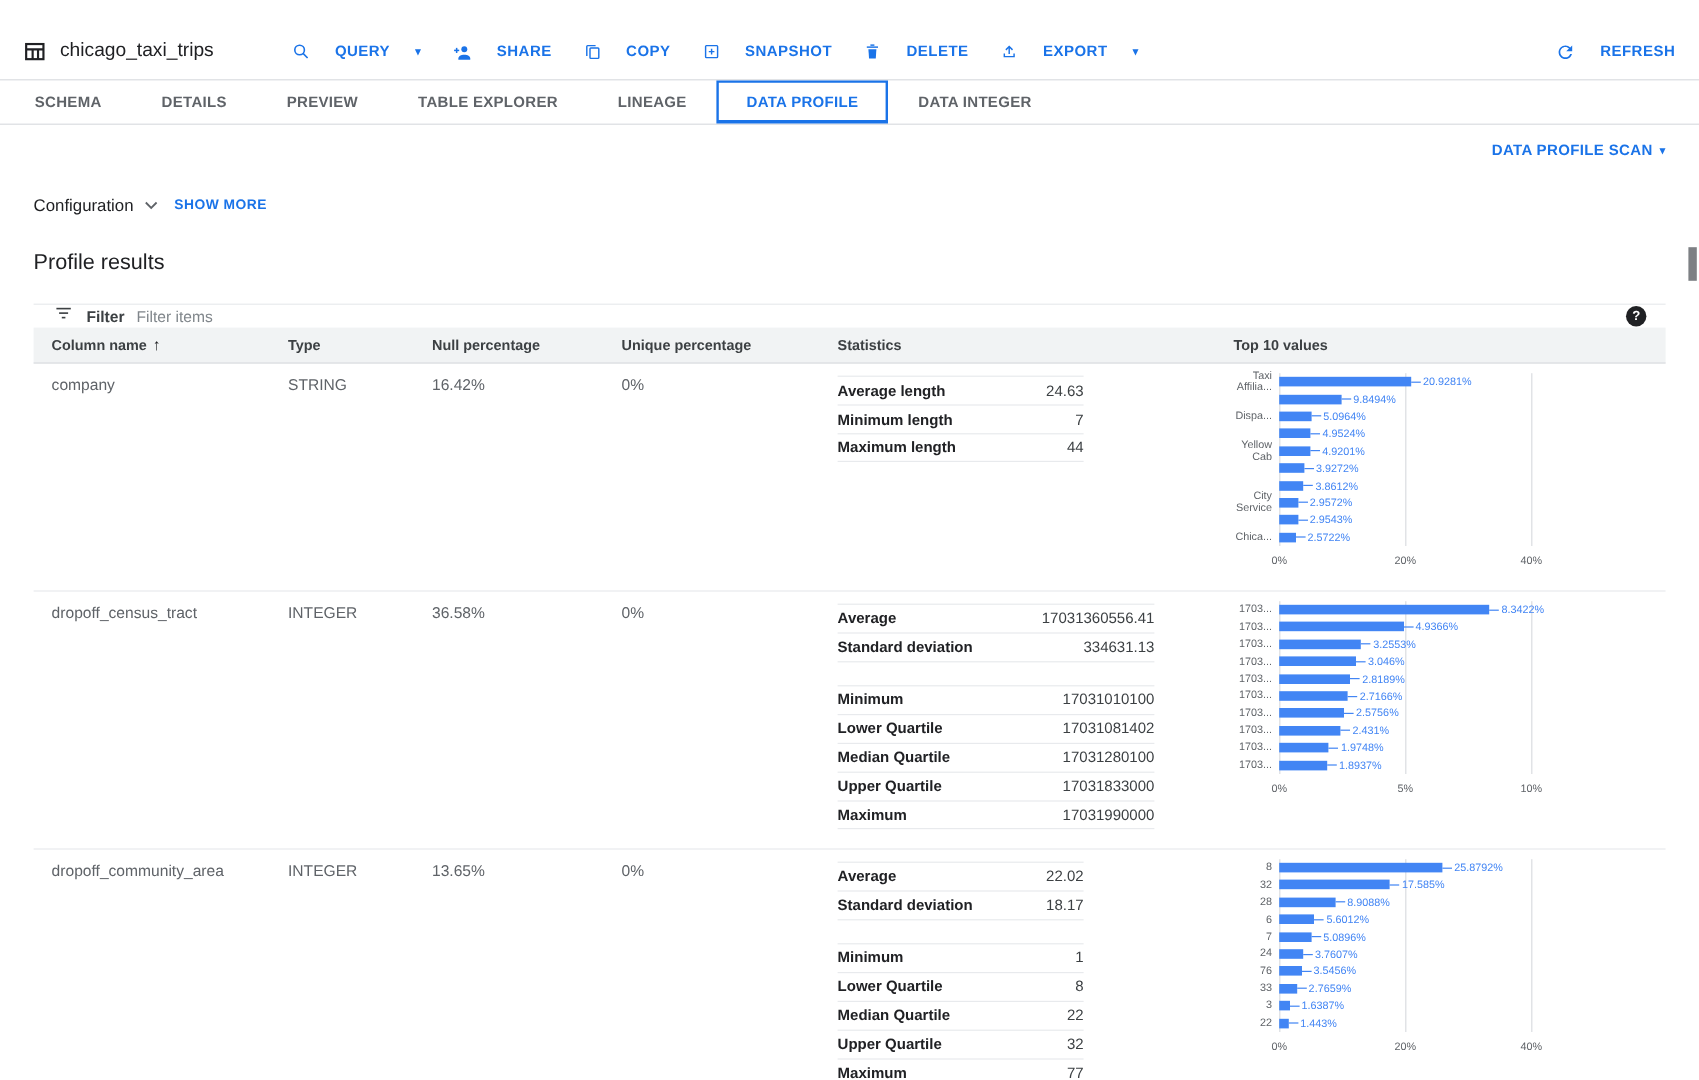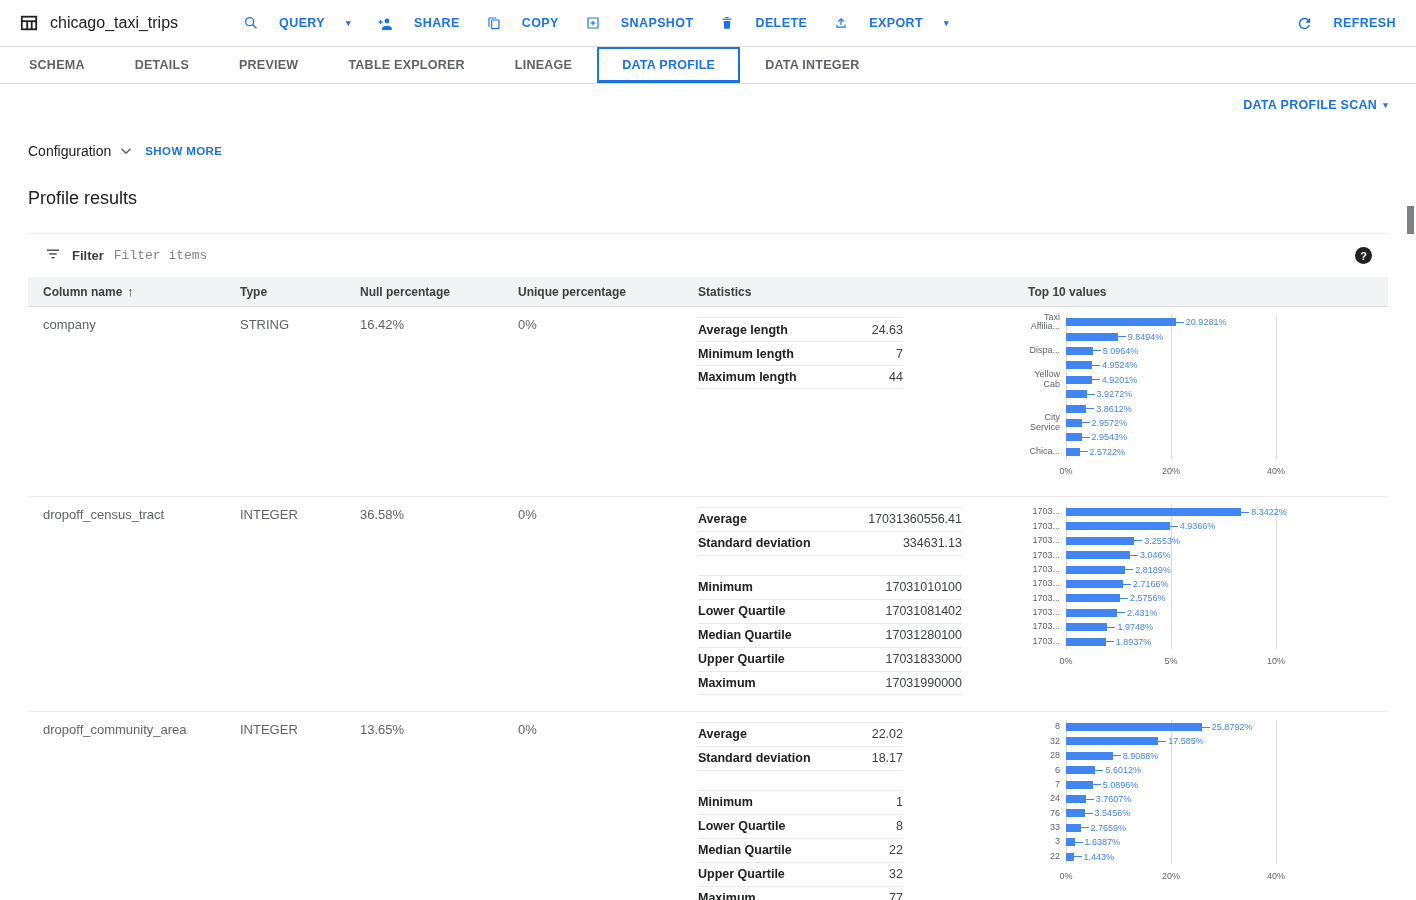--- a/index.html
+++ b/index.html
@@ -1,21 +1,21 @@
 <!DOCTYPE html>
 <html><head>
 <meta charset="utf-8">
 <style>
   *{margin:0;padding:0;box-sizing:border-box;}
   html,body{background:#fff;}
   body{width:1416px;height:900px;overflow:hidden;position:relative;
        font-family:"Liberation Sans",sans-serif;color:#202124;}
 
   
-  .topbar{display:flex;align-items:center;height:47px;padding:0 20px;border-bottom:1px solid #dadce0;}
+  .topbar{display:flex;align-items:center;height:47px;padding:0 20px;border-bottom:1px solid #dadce0;margin-top:20px;}
   .tbl-ic{display:flex;align-items:center;}
   .tb-title{font-size:16px;color:#202124;margin-left:12px;white-space:nowrap;}
   .tb-actions{display:flex;align-items:center;margin-left:52px;}
   .tb-btn{display:flex;align-items:center;gap:20px;background:none;border:none;cursor:pointer;
           color:#1a73e8;font-family:inherit;font-size:12.5px;font-weight:700;letter-spacing:.4px;
           padding:8px 13px;white-space:nowrap;}
   .tb-btn .ic{display:flex;align-items:center;}
   .refresh-btn{margin-left:auto;padding-right:0;}
   .caret{font-size:9px;line-height:1;margin-left:1px;}
 
@@ -31,23 +31,23 @@
   .scan-btn{display:flex;align-items:center;gap:5px;background:none;border:none;cursor:pointer;
             color:#1a73e8;font-family:inherit;font-size:12.5px;font-weight:700;letter-spacing:.3px;}
   .config-row{display:flex;align-items:center;margin-top:30px;}
   .config-title{font-size:14px;font-weight:400;color:#202124;}
   .chev{display:flex;align-items:center;margin-left:6px;cursor:pointer;}
   .show-more{background:none;border:none;cursor:pointer;color:#1a73e8;font-family:inherit;
              font-size:11.5px;font-weight:700;letter-spacing:.4px;margin-left:10px;}
   .profile-title{font-size:18px;font-weight:400;color:#202124;margin-top:28px;}
 
   .results{margin-top:24px;}
-  .filter-bar{display:flex;align-items:center;height:44px;border-top:1px solid #e8eaed;gap:10px;padding:0 16px;}
+  .filter-bar{display:flex;align-items:center;height:20px;border-top:1px solid #e8eaed;gap:10px;padding:0 16px;}
   .filter-label{font-size:13px;font-weight:700;color:#3c4043;}
-  .filter-input{border:none;outline:none;background:none;font-family:Liberation Mono, monospace;font-size:13px;flex:1;color:#202124;}
+  .filter-input{border:none;outline:none;background:none;font-family:Liberation Sans, sans-serif;font-size:13px;flex:1;color:#202124;}
   .filter-input::placeholder{color:#80868b;}
   .help{width:17px;height:17px;border-radius:50%;background:#202124;color:#fff;font-size:11px;font-weight:700;
         display:flex;align-items:center;justify-content:center;cursor:pointer;flex:none;}
 
   .thead,.profile-row{display:grid;grid-template-columns:197px 120px 158px 180px 330px 1fr;}
   .thead{background:#f1f3f4;height:30px;align-items:center;border-bottom:1px solid #dadce0;}
   .th{padding-left:15px;display:flex;align-items:center;gap:5px;font-size:12px;font-weight:700;color:#3c4043;white-space:nowrap;}
   .sort{font-size:13px;color:#202124;cursor:pointer;}
 
   .profile-row{border-bottom:1px solid #e8eaed;padding-top:2px;padding-bottom:16px;}

